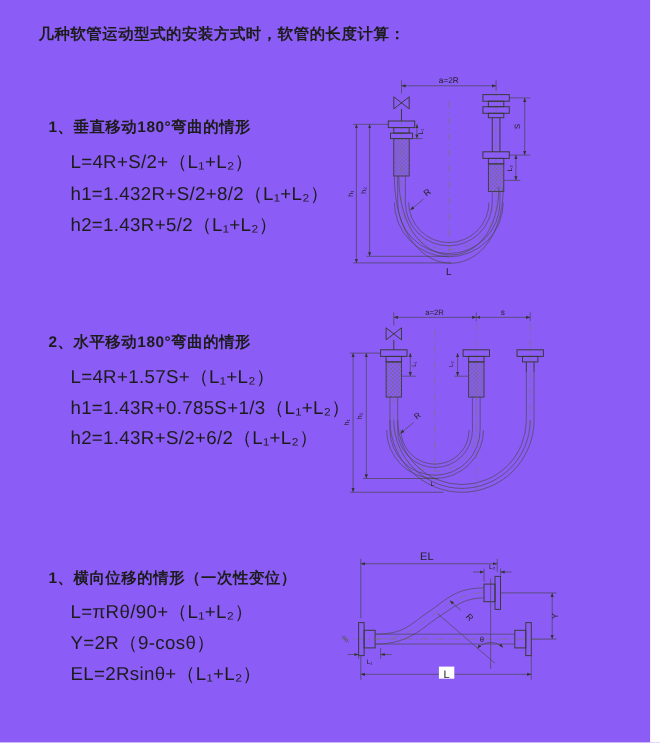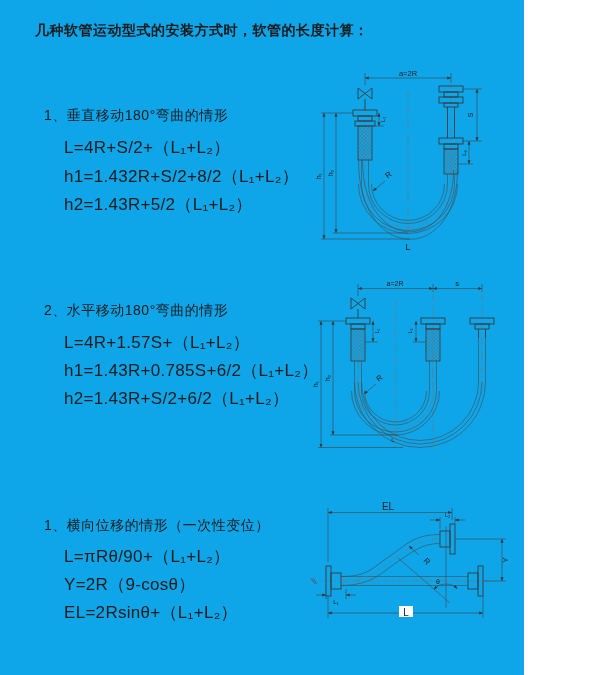--- a/index.html
+++ b/index.html
@@ -1,19 +1,19 @@
 <!DOCTYPE html>
 <html><head>
 <meta charset="utf-8">
 <style>
   html,body{margin:0;padding:0;background:#fff;}
-  .page{position:relative;width:524px;height:675px;background:#0ea5e9;overflow:hidden;
+  .page{position:relative;width:591px;height:675px;background:#8b5cf6;overflow:hidden;
         font-family:"Liberation Sans",sans-serif;color:#1c1c1c;}
   .title{position:absolute;left:35px;top:22px;font-size:14px;font-weight:bold;letter-spacing:.5px;}
-  .sec-heading{position:absolute;font-size:14px;font-weight:normal;letter-spacing:.5px;}
+  .sec-heading{position:absolute;font-size:14px;font-weight:bold;letter-spacing:.5px;}
   .formula{position:absolute;font-size:17px;letter-spacing:.3px;}
   svg{position:absolute;}
   svg .draw{stroke:#3a3a3a;stroke-width:.9;fill:none;}
   svg .thin{stroke:#4a4a4a;stroke-width:.6;fill:none;}
   svg .dim{stroke:#444;stroke-width:.6;fill:none;}
   svg .cl{stroke:#777;stroke-width:.6;fill:none;stroke-dasharray:7 3 1.5 3;}
   svg .braid{fill:url(#hatch1);stroke:#3a3a3a;stroke-width:.8;}
   svg text{font-family:"Liberation Sans",sans-serif;fill:#222;stroke:none;}
 </style>
 </head>
@@ -23,21 +23,21 @@
 
   <div class="title">几种软管运动型式的安装方式时，软管的长度计算：</div>
 
   <div class="sec-heading" style="left:44px;top:107px">1、垂直移动180°弯曲的情形</div>
   <div class="formula" style="left:64px;top:136px">L=4R+S/2+（L₁+L₂）</div>
   <div class="formula" style="left:64px;top:165px">h1=1.432R+S/2+8/2（L₁+L₂）</div>
   <div class="formula" style="left:64px;top:193px">h2=1.43R+5/2（L₁+L₂）</div>
 
   <div class="sec-heading" style="left:44px;top:302px">2、水平移动180°弯曲的情形</div>
   <div class="formula" style="left:64px;top:331px">L=4R+1.57S+（L₁+L₂）</div>
-  <div class="formula" style="left:64px;top:359px">h1=1.43R+0.785S+6/2（L₁+L₂）</div>
+  <div class="formula" style="left:64px;top:359px">h1=1.43R+0.785S+1/3（L₁+L₂）</div>
   <div class="formula" style="left:64px;top:387px">h2=1.43R+S/2+6/2（L₁+L₂）</div>
 
   <div class="sec-heading" style="left:44px;top:517px">1、横向位移的情形（一次性变位）</div>
   <div class="formula" style="left:64px;top:545px">L=πRθ/90+（L₁+L₂）</div>
   <div class="formula" style="left:64px;top:573px">Y=2R（9-cosθ）</div>
   <div class="formula" style="left:64px;top:601px">EL=2Rsinθ+（L₁+L₂）</div>
 
   <svg style="left:308px;top:66px" width="282" height="196" viewBox="0 0 282 196">
     <defs>
       <marker id="ar1" viewBox="0 0 10 10" refX="9" refY="5" markerWidth="7" markerHeight="7" orient="auto-start-reverse">

